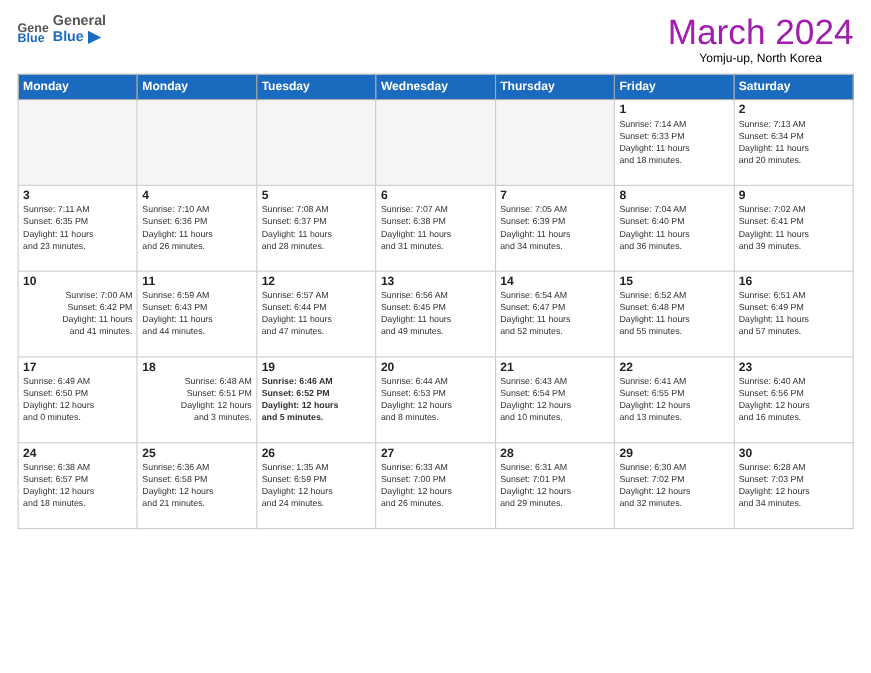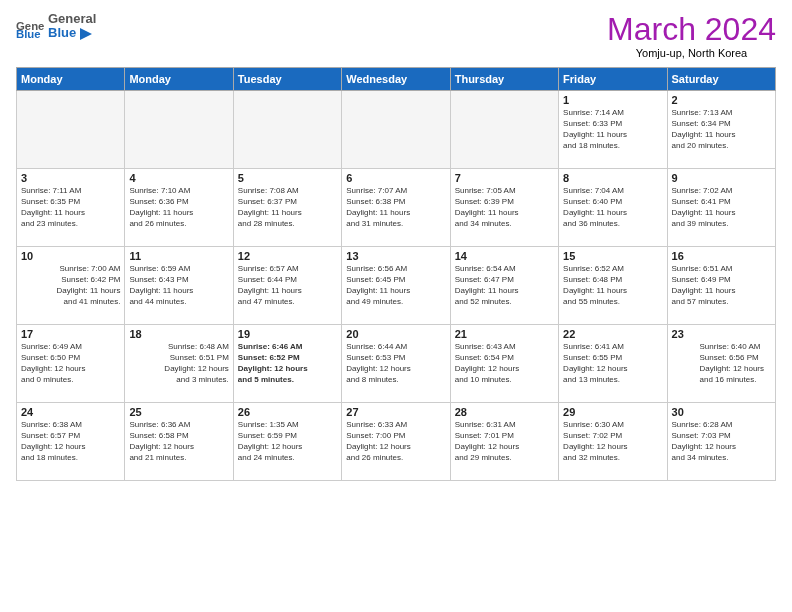--- a/index.html
+++ b/index.html
@@ -286,21 +286,21 @@
           </td>
           <td>
             <span class="day-num">22</span>
             <div class="day-info" style="white-space: pre-line;">Sunrise: 6:41 AM
 Sunset: 6:55 PM
 Daylight: 12 hours
 and 13 minutes.</div>
           </td>
           <td>
             <span class="day-num">23</span>
-            <div class="day-info" style="white-space: pre-line; margin-left: 28px;">Sunrise: 6:40 AM
+            <div class="day-info" style="white-space: pre-line;">Sunrise: 6:40 AM
 Sunset: 6:56 PM
 Daylight: 12 hours
 and 16 minutes.</div>
           </td>
         </tr>
         <tr>
           <td>
             <span class="day-num">24</span>
             <div class="day-info" style="white-space: pre-line;">Sunrise: 6:38 AM
 Sunset: 6:57 PM

